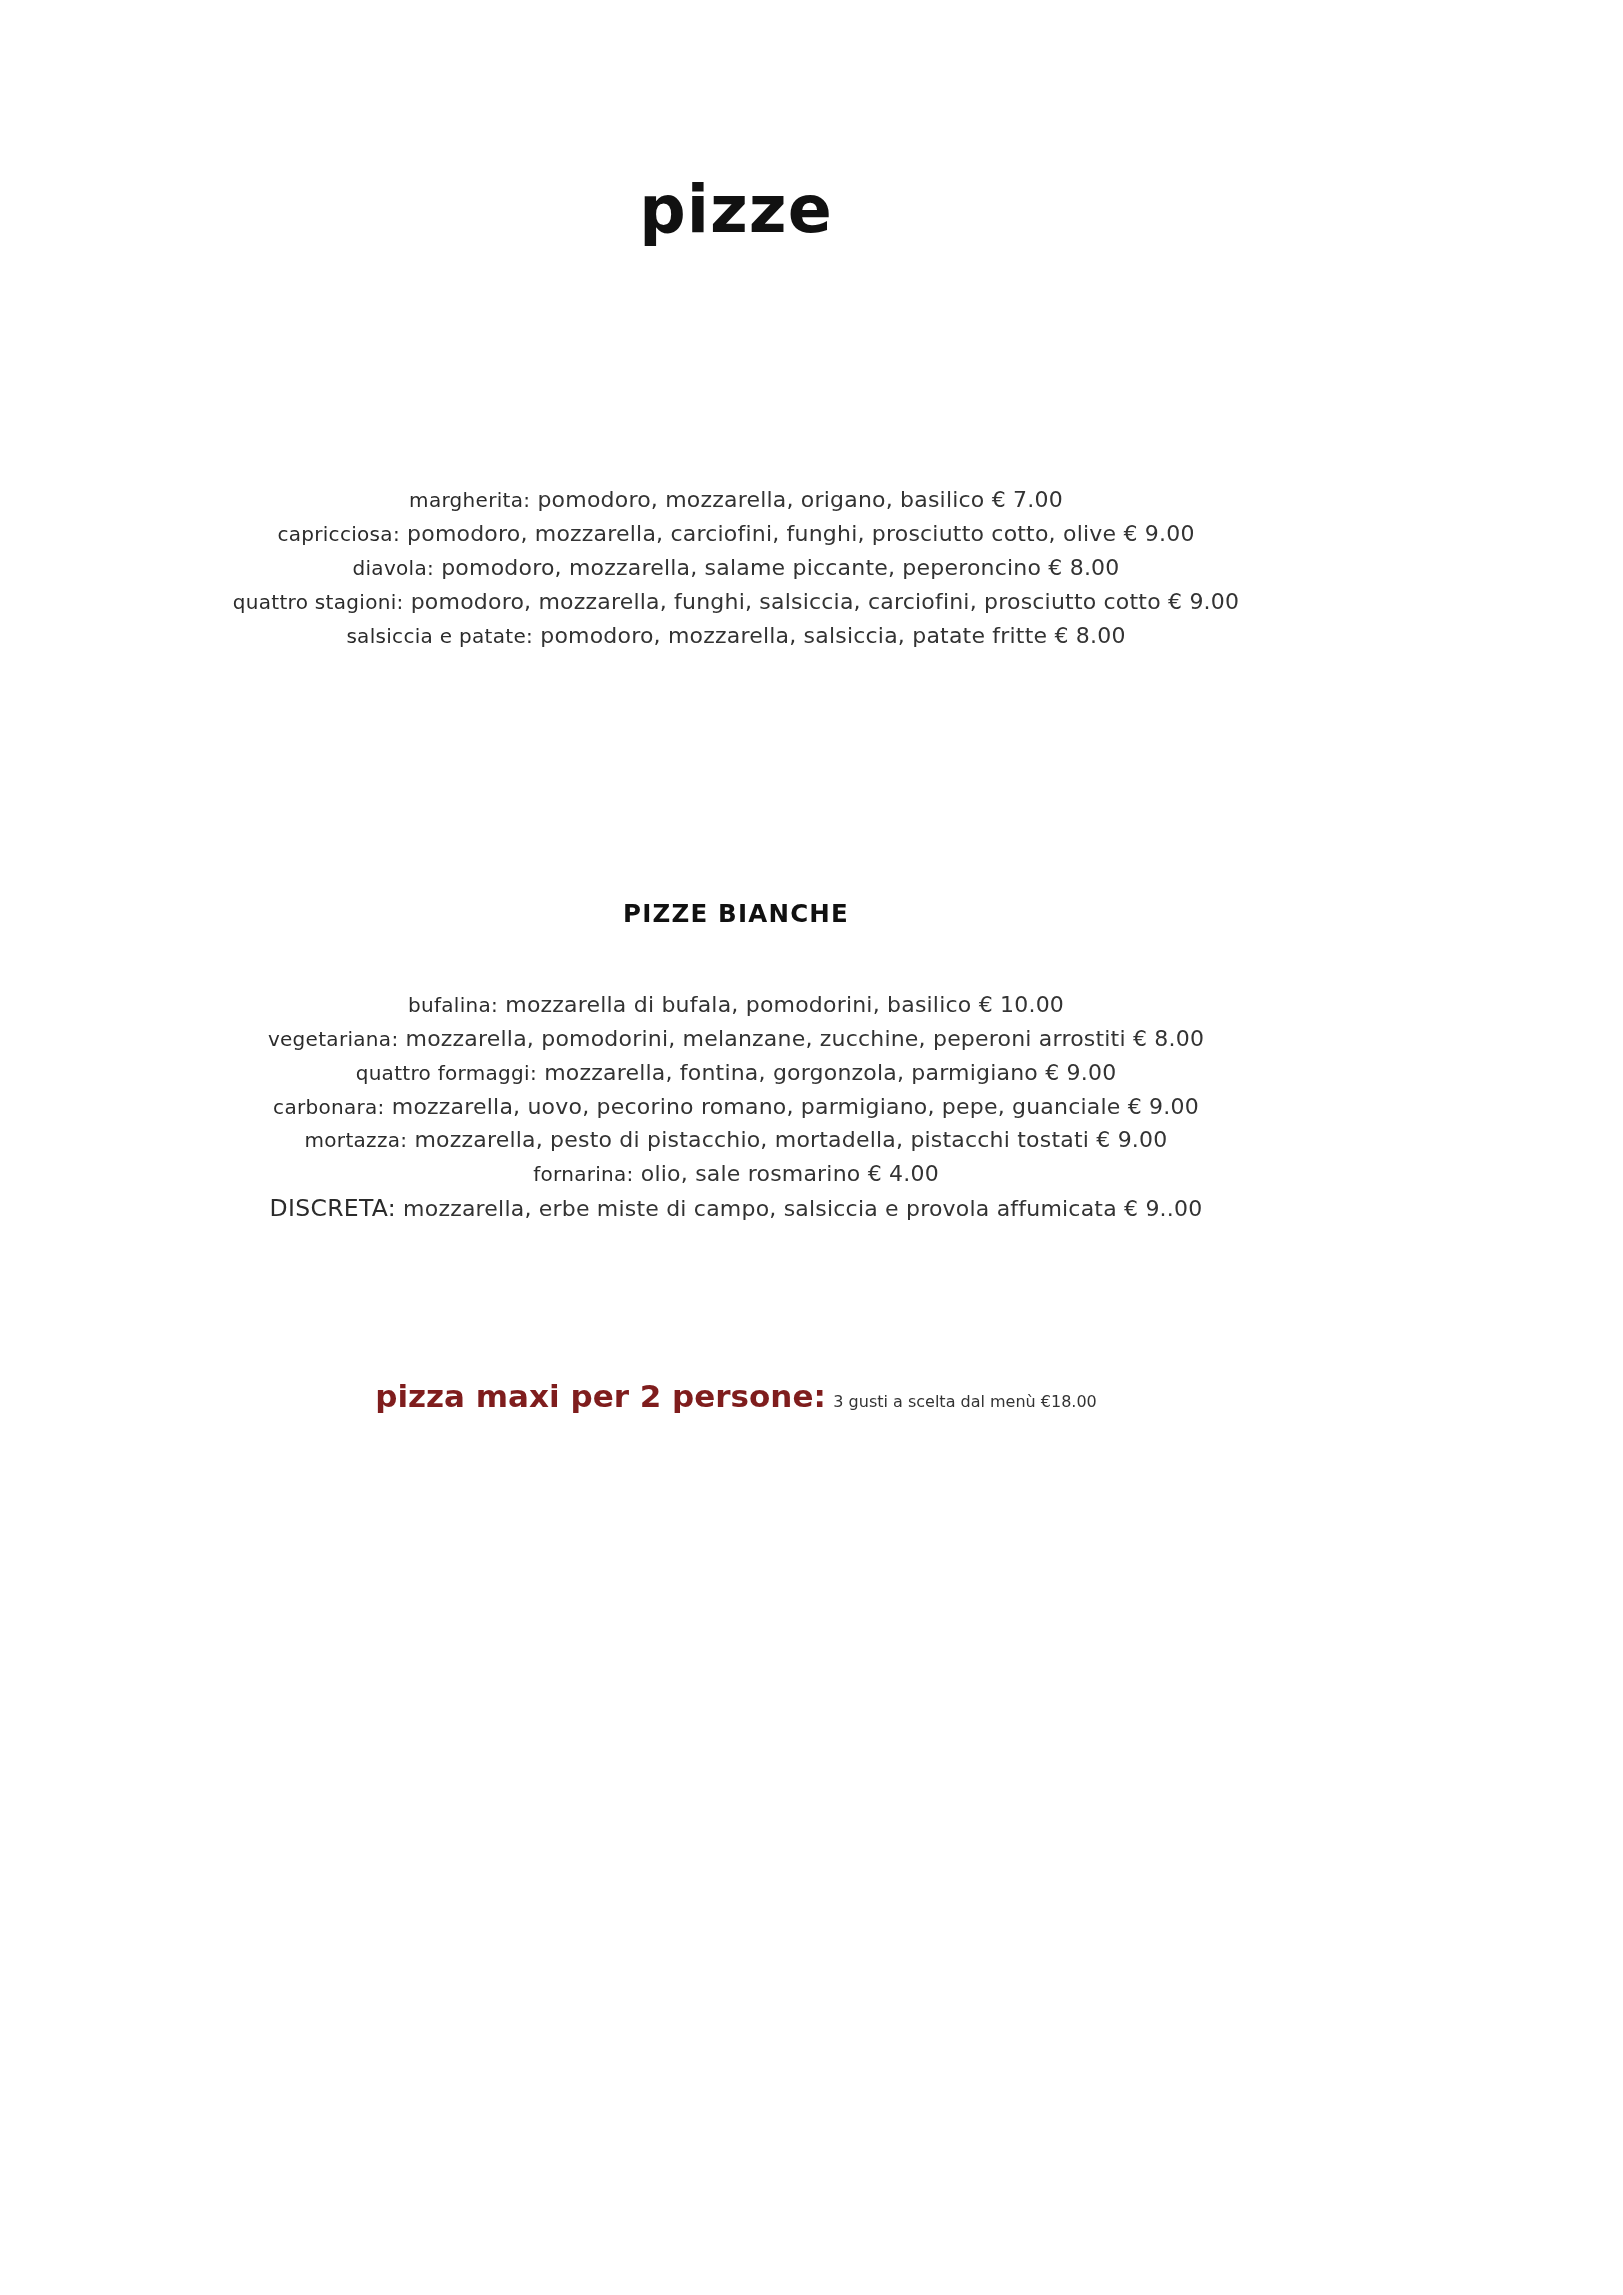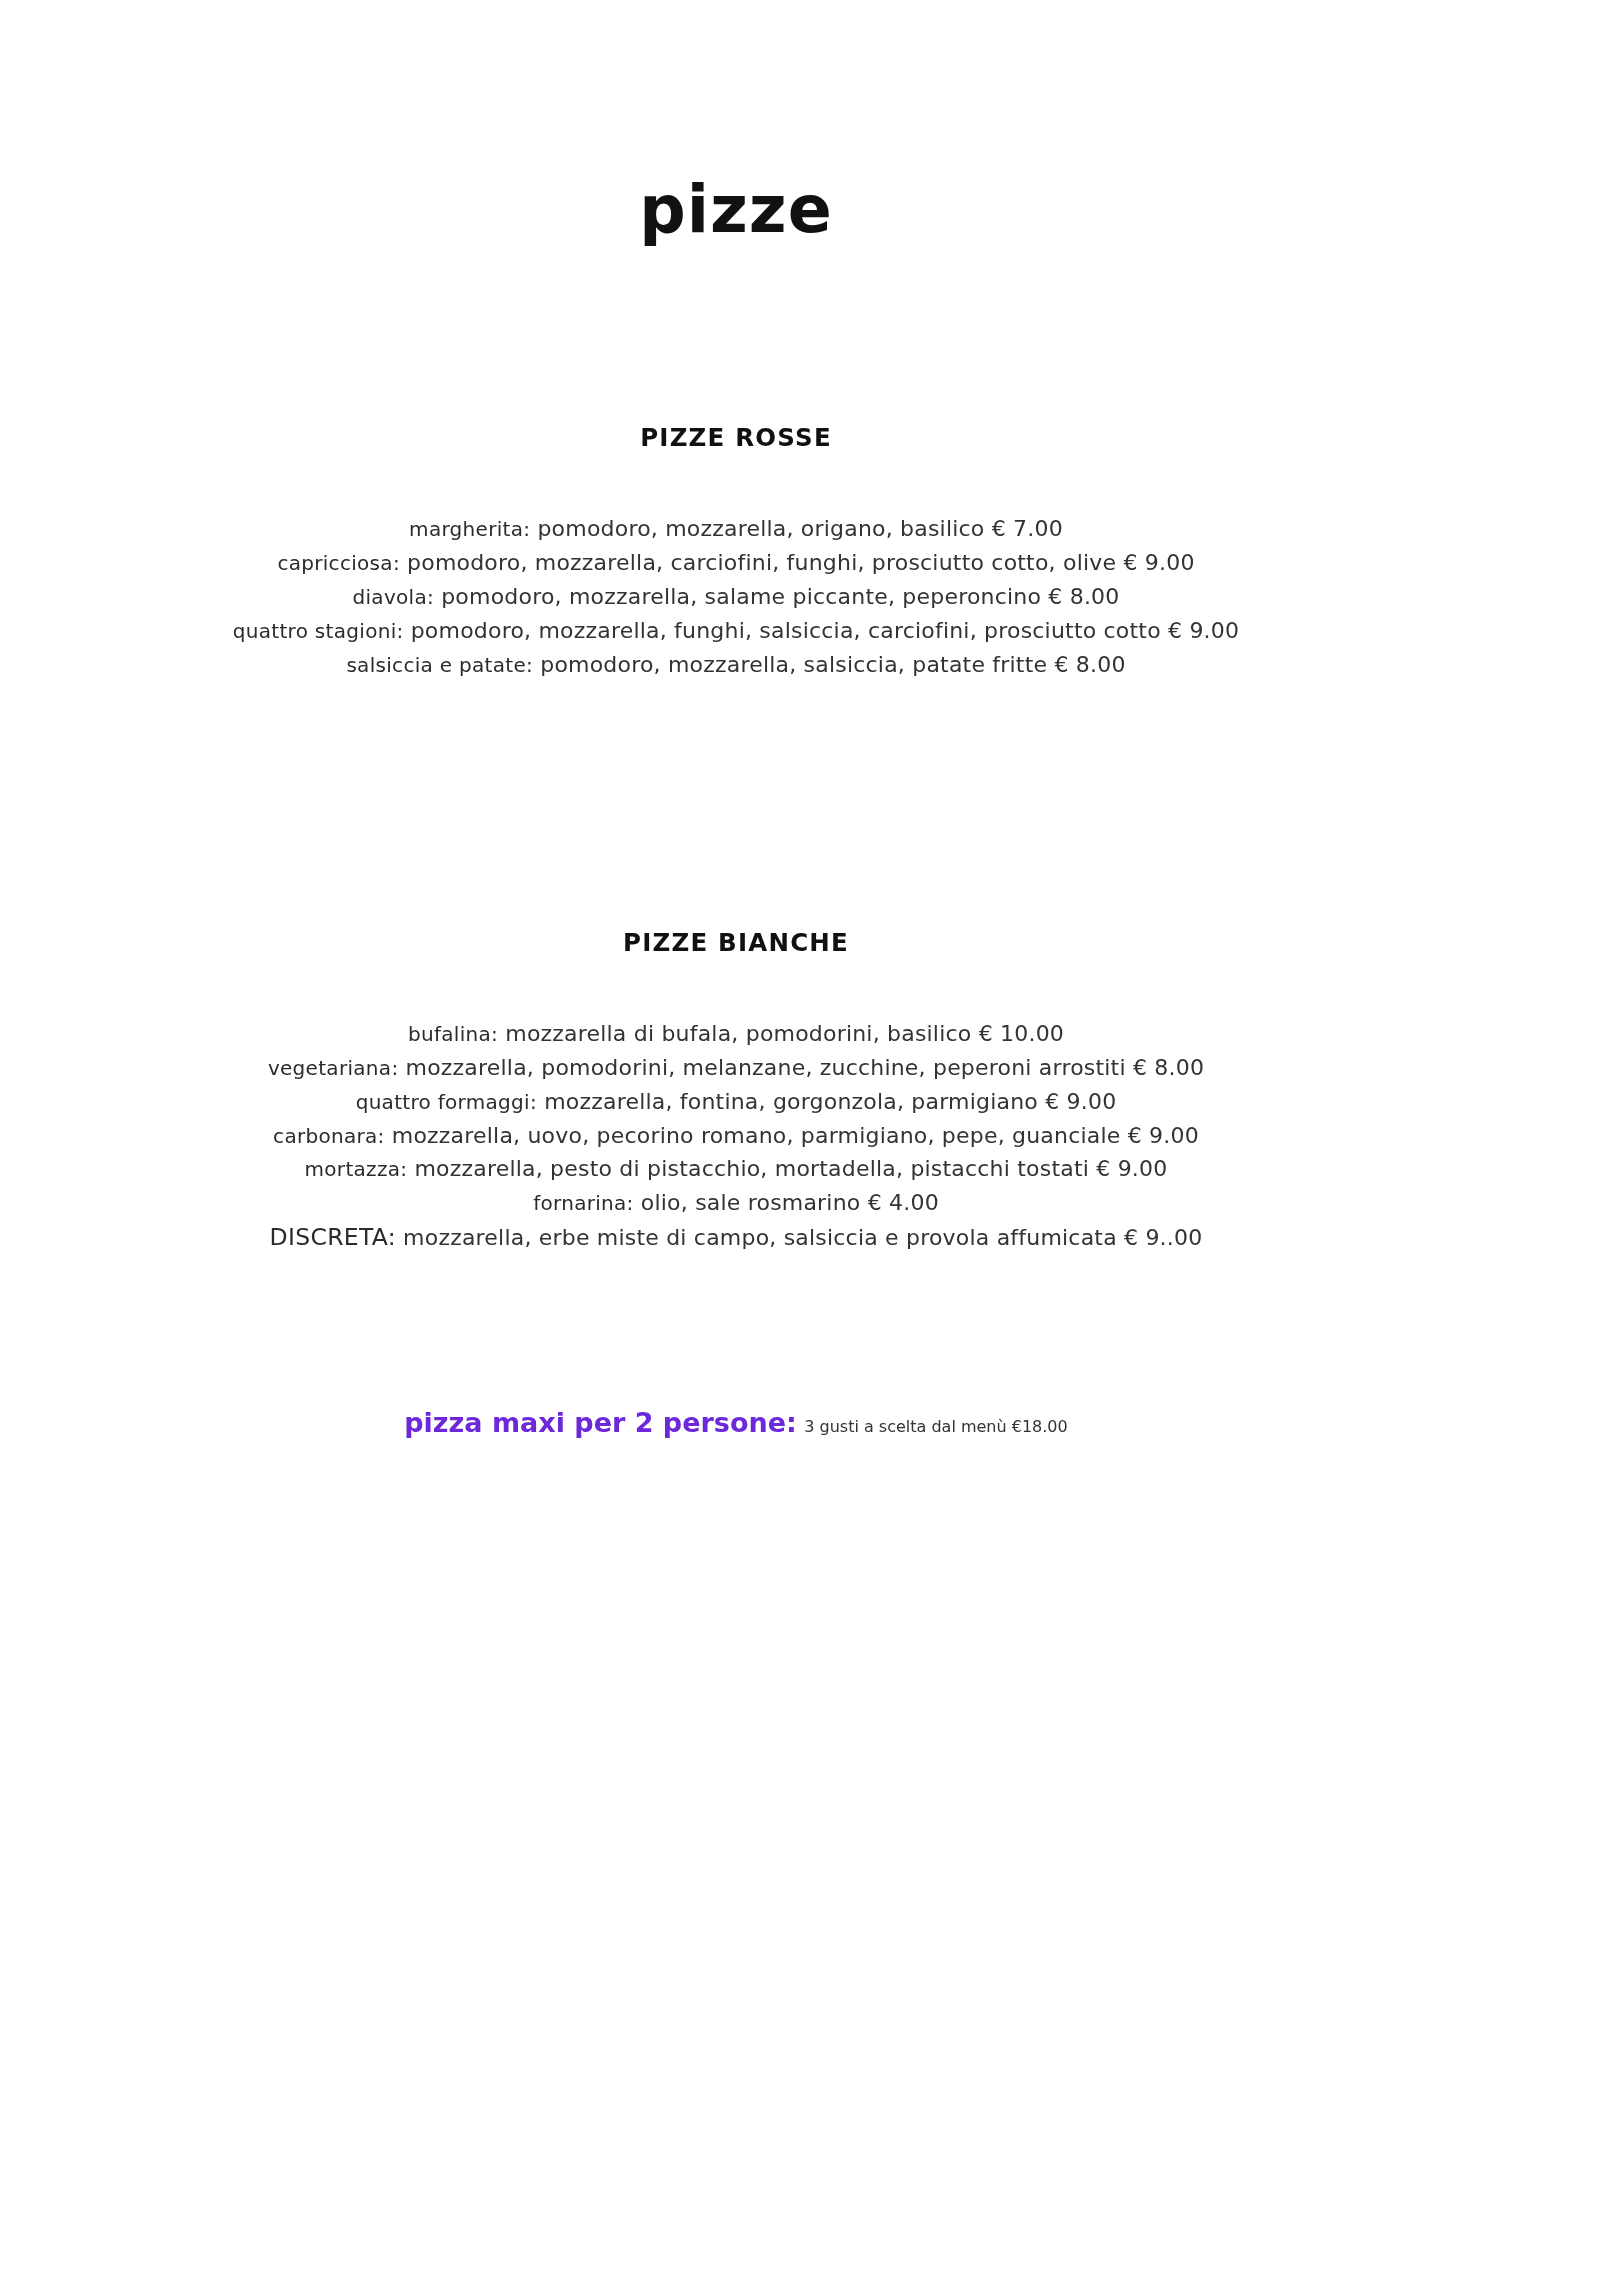--- a/index.html
+++ b/index.html
@@ -91,42 +91,41 @@
 
   
   .maxi {
     text-align: center;
     font-size: 23.5px;
     font-family: "DejaVu Sans", sans-serif;
     color: #2b2b2b;
   }
   .maxi .label {
     font-weight: 700;
-    color: #6d28d9;
-    font-size: 27px;
+    color: #7f1d1d;
+    font-size: 31px;
     text-transform: lowercase;
   }
   .maxi .value {
     font-size: 16px;
     color: #333333;
     text-transform: lowercase;
     text-align: right;
   }
 </style>
 </head>
 <body>
 
 <div class="page">
 
   <h1 class="menu-title">pizze</h1>
 
   <div class="gap-rosse-top"></div>
 
   <div class="section">
-    <div class="section-heading">PIZZE ROSSE</div>
     <div class="items">
       <p class="item">
         <span class="name">margherita:</span>
         <span class="desc">pomodoro, mozzarella, origano, basilico € 7.00</span>
       </p>
       <p class="item">
         <span class="name">capricciosa:</span>
         <span class="desc">pomodoro, mozzarella, carciofini, funghi, prosciutto cotto, olive € 9.00</span>
       </p>
       <p class="item">

